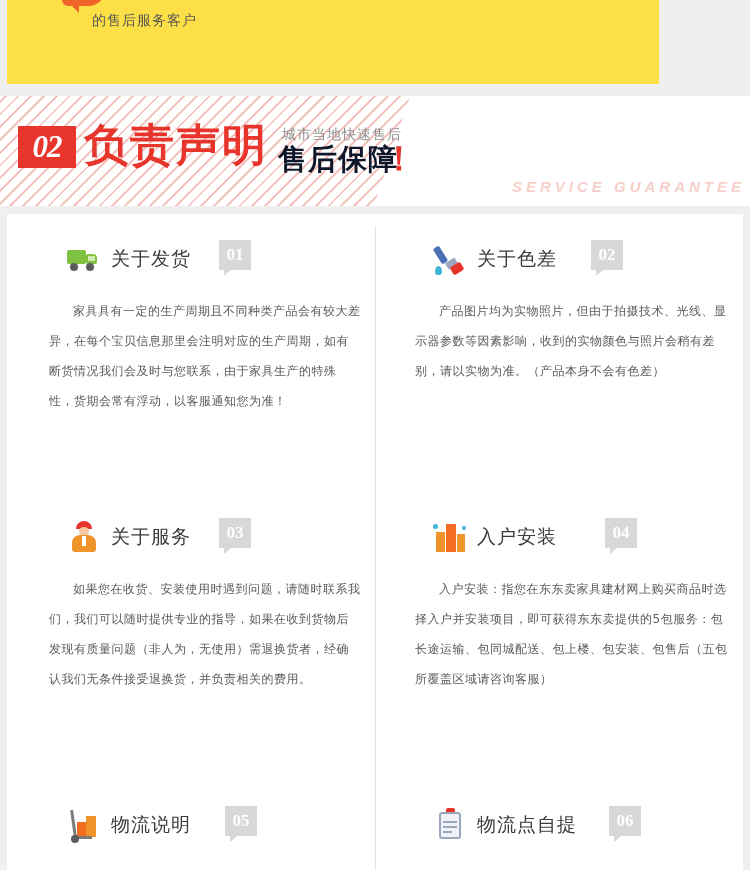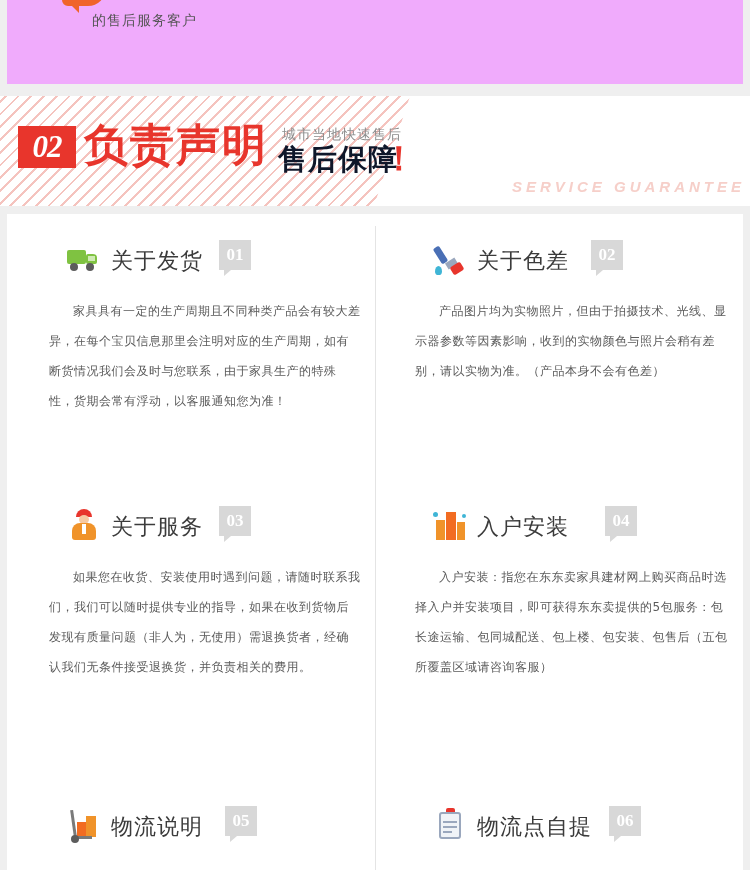--- a/index.html
+++ b/index.html
@@ -13,22 +13,22 @@
     position: relative;
     width: 750px;
     height: 870px;
     overflow: hidden;
     background: #efefef;
   }
 
   
   .top-panel {
     position: absolute;
-    left: 7px; top: 0; width: 736px; height: 84px;
-    background: #f0abfc;
+    left: 7px; top: 0; width: 652px; height: 84px;
+    background: #fde047;
   }
   .top-panel-text {
     position: absolute;
     left: 85px; top: 12px;
     font-size: 14px;
     color: #555;
     letter-spacing: 1px;
   }
   .top-orange-shape {
     position: absolute;
@@ -148,36 +148,36 @@
     left: 368px; top: 12px;
     width: 1px; height: 644px;
     background: #e4e4e4;
   }
 
   .cell { position: absolute; }
   .cell-left  { left: 42px;  width: 312px; }
   .cell-right { left: 408px; width: 316px; }
 
   .row1 { top: 26px; }
-  .row2 { top: 292px; }
+  .row2 { top: 304px; }
   .row3 { top: 592px; }
 
   .cell-head {
     position: relative;
     height: 48px;
   }
   .cell-icon {
     position: absolute;
     left: 18px; top: 2px;
     width: 34px; height: 34px;
   }
   .cell-title {
     position: absolute;
     left: 62px; top: 6px;
-    font-size: 22px;
+    font-size: 19px;
     color: #3b3b3b;
     letter-spacing: 1px;
     font-family: "DejaVu Sans", sans-serif;
   }
   .cell-badge {
     position: absolute;
     top: 0px;
     width: 32px; height: 30px;
     background: #d8d8d8;
     color: #ffffff;

